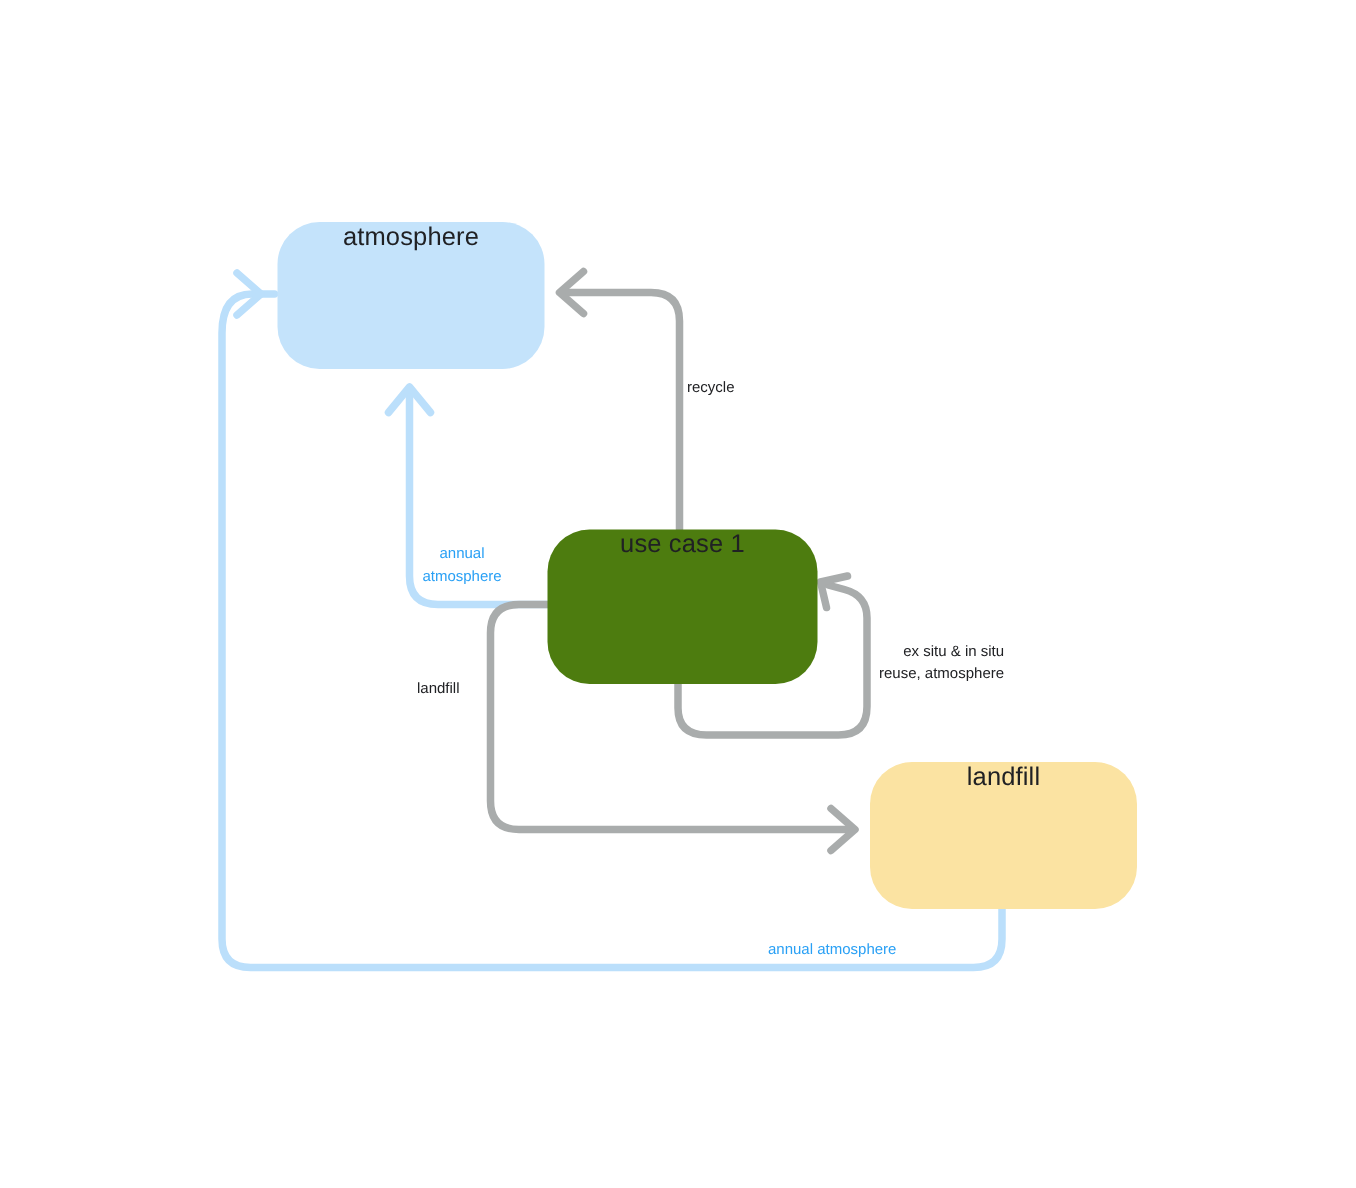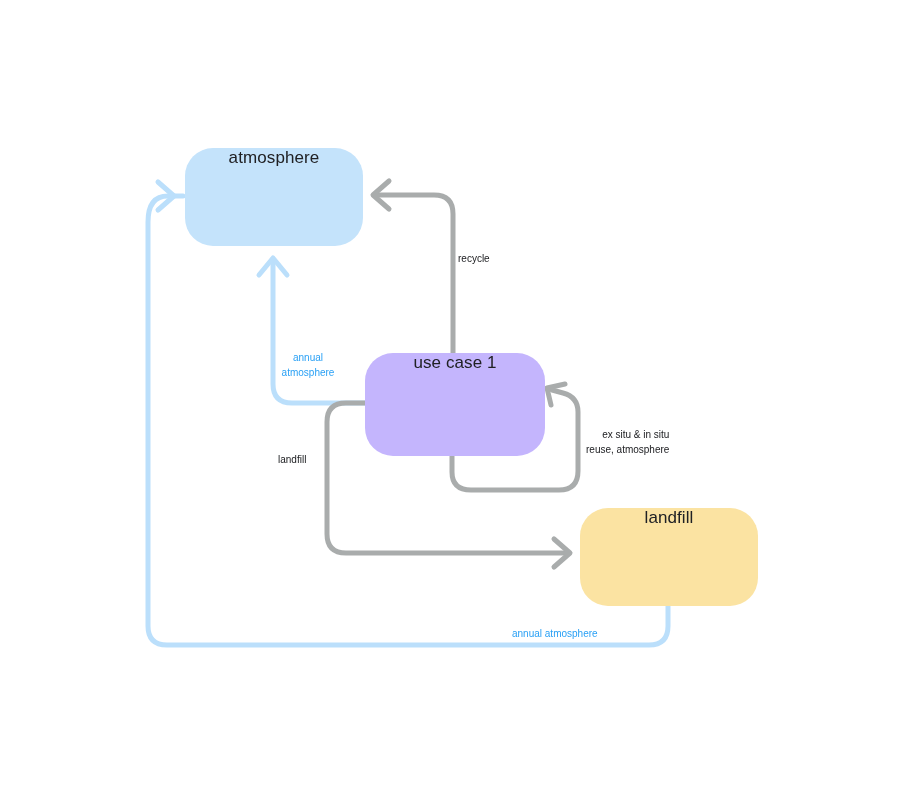--- a/index.html
+++ b/index.html
@@ -43,21 +43,21 @@
     top: 148px;
     width: 178px;
     height: 98px;
     background: #c4e3fb;
   }
   #node-usecase1 {
     left: 365px;
     top: 353px;
     width: 180px;
     height: 103px;
-    background: #c4b5fd;
+    background: #4d7c0f;
   }
   #node-landfill {
     left: 580px;
     top: 508px;
     width: 178px;
     height: 98px;
     background: #fbe3a2;
   }
   .edge-label {
     position: absolute;
@@ -77,21 +77,21 @@
     left: 586px;
     top: 428px;
     text-align: right;
   }
   #label-landfill-edge {
     left: 278px;
     top: 453px;
   }
   #label-annual-reversals-up {
     left: 277px;
-    top: 351px;
+    top: 363px;
     text-align: center;
     width: 62px;
   }
   #label-annual-reversals-bottom {
     left: 512px;
     top: 627px;
   }
 </style>
 </head>
 <body>

